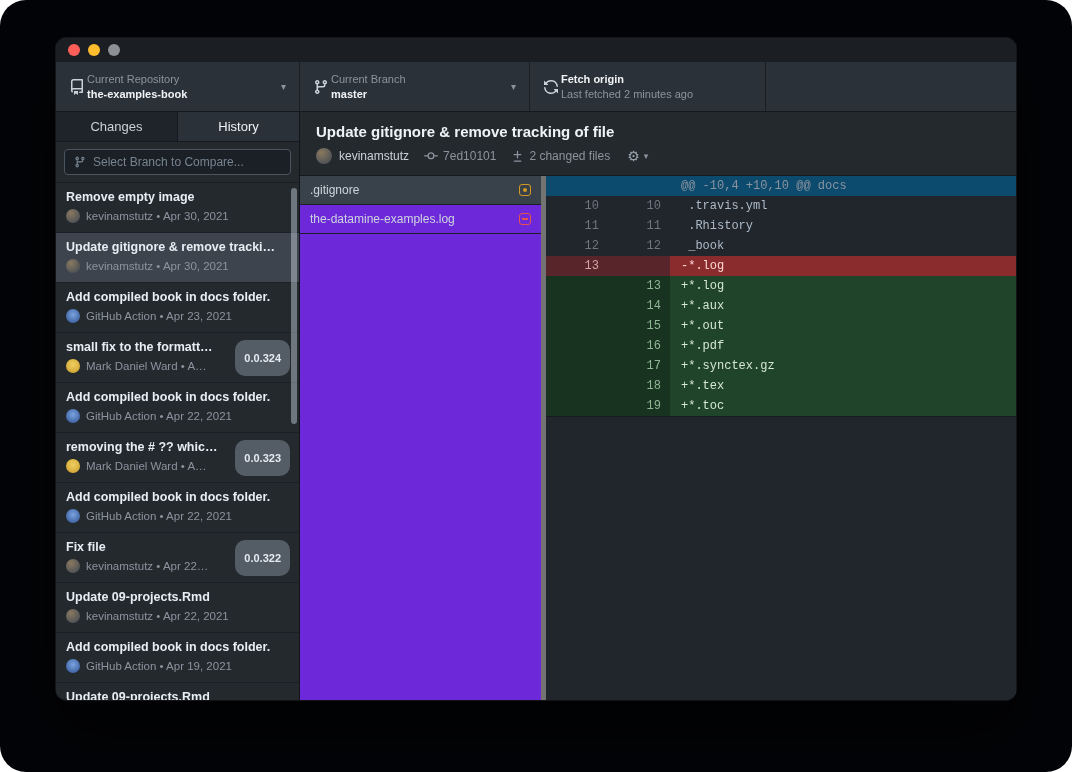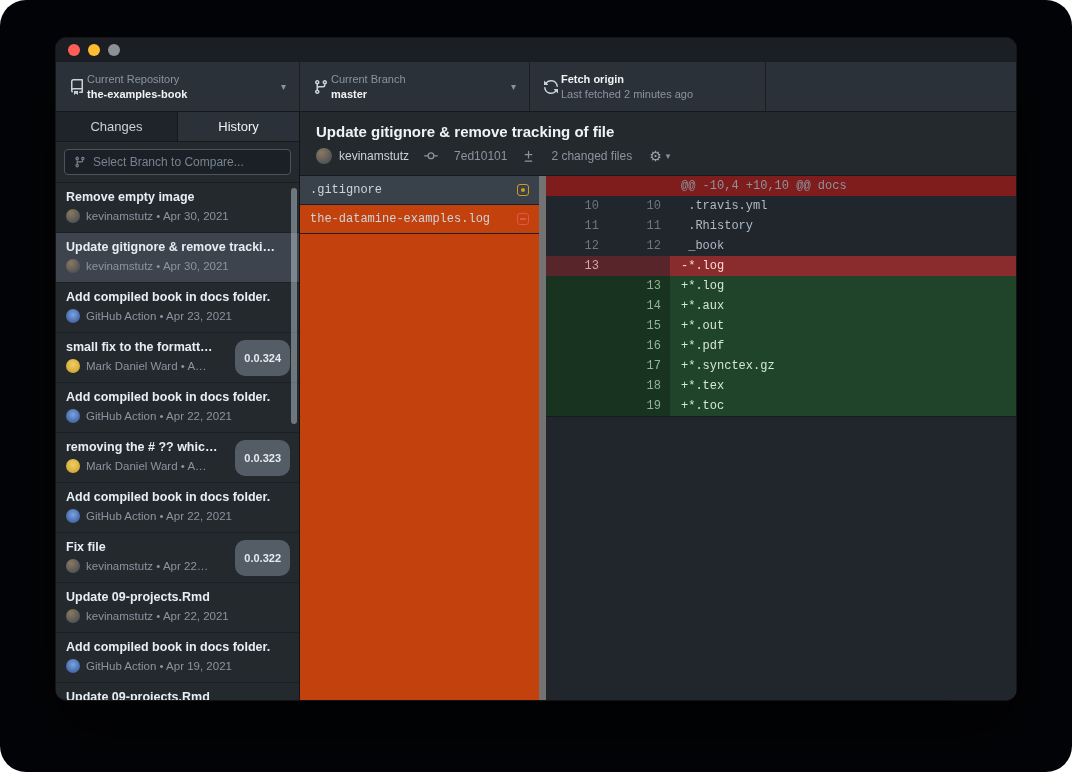--- a/index.html
+++ b/index.html
@@ -53,43 +53,43 @@
 
   .scrollbar-thumb { position:absolute; right:2px; top:76px; width:6px; height:236px; border-radius:3px; background:rgba(205,215,225,.45); }
 
   
   .main { flex:1; display:flex; flex-direction:column; background:#24292e; min-width:0; }
   .commit-header { height:64px; padding:11px 16px; border-bottom:1px solid #15191d; flex:none; }
   .commit-h-title { font-size:15px; font-weight:700; color:#f0f3f6; margin-bottom:8px; white-space:nowrap; overflow:hidden; text-overflow:ellipsis; }
   .commit-h-meta { display:flex; align-items:center; gap:7px; font-size:12px; color:#8b949e; }
   .commit-h-meta .avatar { width:16px; height:16px; }
   .author { color:#c9d1d9; }
-  .meta-group { display:flex; align-items:center; gap:16px; margin-left:8px; }
+  .meta-group { display:flex; align-items:center; gap:5px; margin-left:8px; }
   .micon { display:flex; color:#8b949e; }
   .gear-btn { margin-left:10px; display:flex; align-items:center; gap:4px; color:#9aa4ae; cursor:pointer; }
   .gear-glyph { font-size:14px; line-height:1; }
   .chev-sm { font-size:9px; color:#8b949e; }
 
   .main-body { flex:1; display:flex; min-height:0; }
-  .file-list { width:246px; border-right:7px solid #737373; background:#c2410c; flex:none;font-family:Liberation Mono, monospace; }
+  .file-list { width:246px; border-right:5px solid #737373; background:#6d28d9; flex:none; }
   .file-row { height:29px; display:flex; align-items:center; justify-content:space-between; gap:8px; padding:0 10px; border-bottom:1px solid #1b2026; font-size:12px; color:#cdd5dd; cursor:pointer; }
   .file-row.selected { background:#39414a; }
   .file-name { white-space:nowrap; overflow:hidden; text-overflow:ellipsis; }
   .file-icon { width:12px; height:12px; border:1.5px solid #8b949e; border-radius:3px; position:relative; flex:none; }
   .file-icon.t-modified { border-color:#d29922; }
   .file-icon.t-modified::after { content:""; position:absolute; left:50%; top:50%; width:4px; height:4px; margin:-2px 0 0 -2px; border-radius:50%; background:#d29922; }
   .file-icon.t-removed { border-color:#e5534b; }
   .file-icon.t-removed::after { content:""; position:absolute; left:2px; right:2px; top:50%; height:1.5px; margin-top:-1px; background:#e5534b; }
 
   
   .diff { flex:1; background:#21262d; font-family:"Liberation Mono","DejaVu Sans Mono",monospace; font-size:12px; overflow:hidden; min-width:0; }
   .diff-row { display:flex; height:20px; line-height:20px; }
   .gut { width:62px; flex:none; text-align:right; padding-right:9px; color:#6e7681; }
   .code { flex:1; white-space:pre; padding-left:11px; color:#adbac7; overflow:hidden; }
-  .diff-row.hunk .gut, .diff-row.hunk .code { background:#7f1d1d; }
+  .diff-row.hunk .gut, .diff-row.hunk .code { background:#0c4a6e; }
   .diff-row.hunk .code { color:#8b949e; }
   .diff-row.t-added .gut { background:#18331f; color:#8fb796; }
   .diff-row.t-added .code { background:#20442a; color:#d5e7d5; }
   .diff-row.t-removed .gut { background:#58262a; color:#d8a3a3; }
   .diff-row.t-removed .code { background:#8a2b2e; color:#ffd9d4; }
   .diff-lines { border-bottom:1px solid #171b20; }
 </style>
 </head>
 <body>
 

